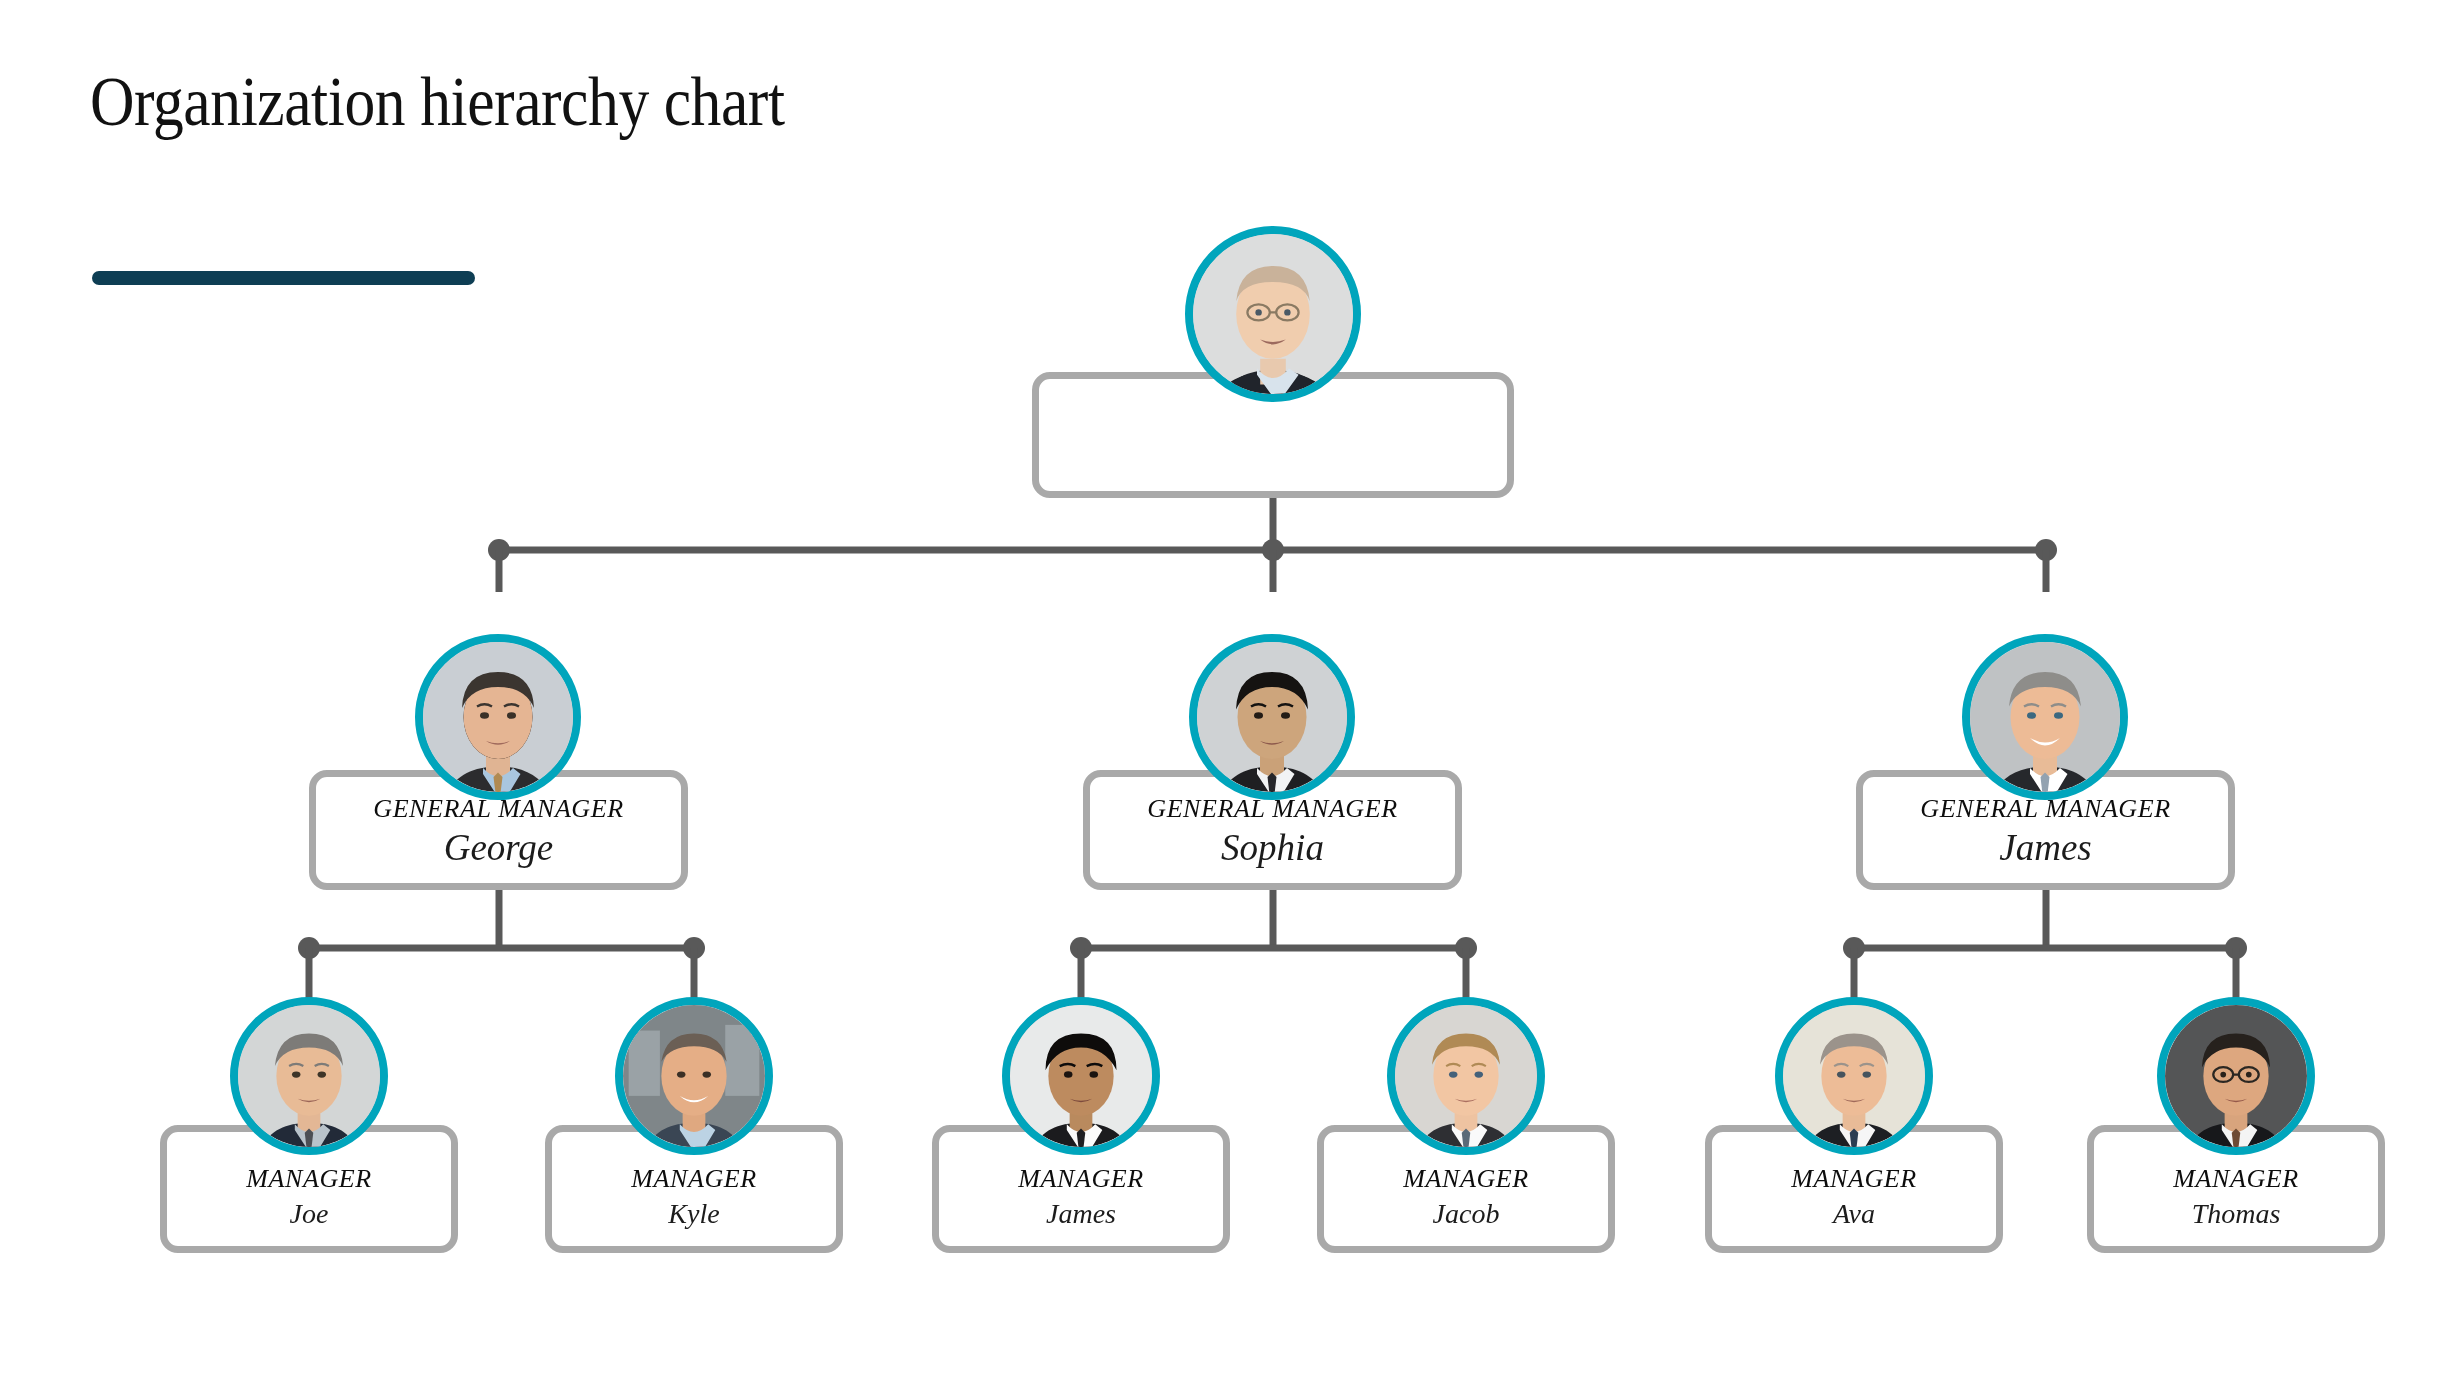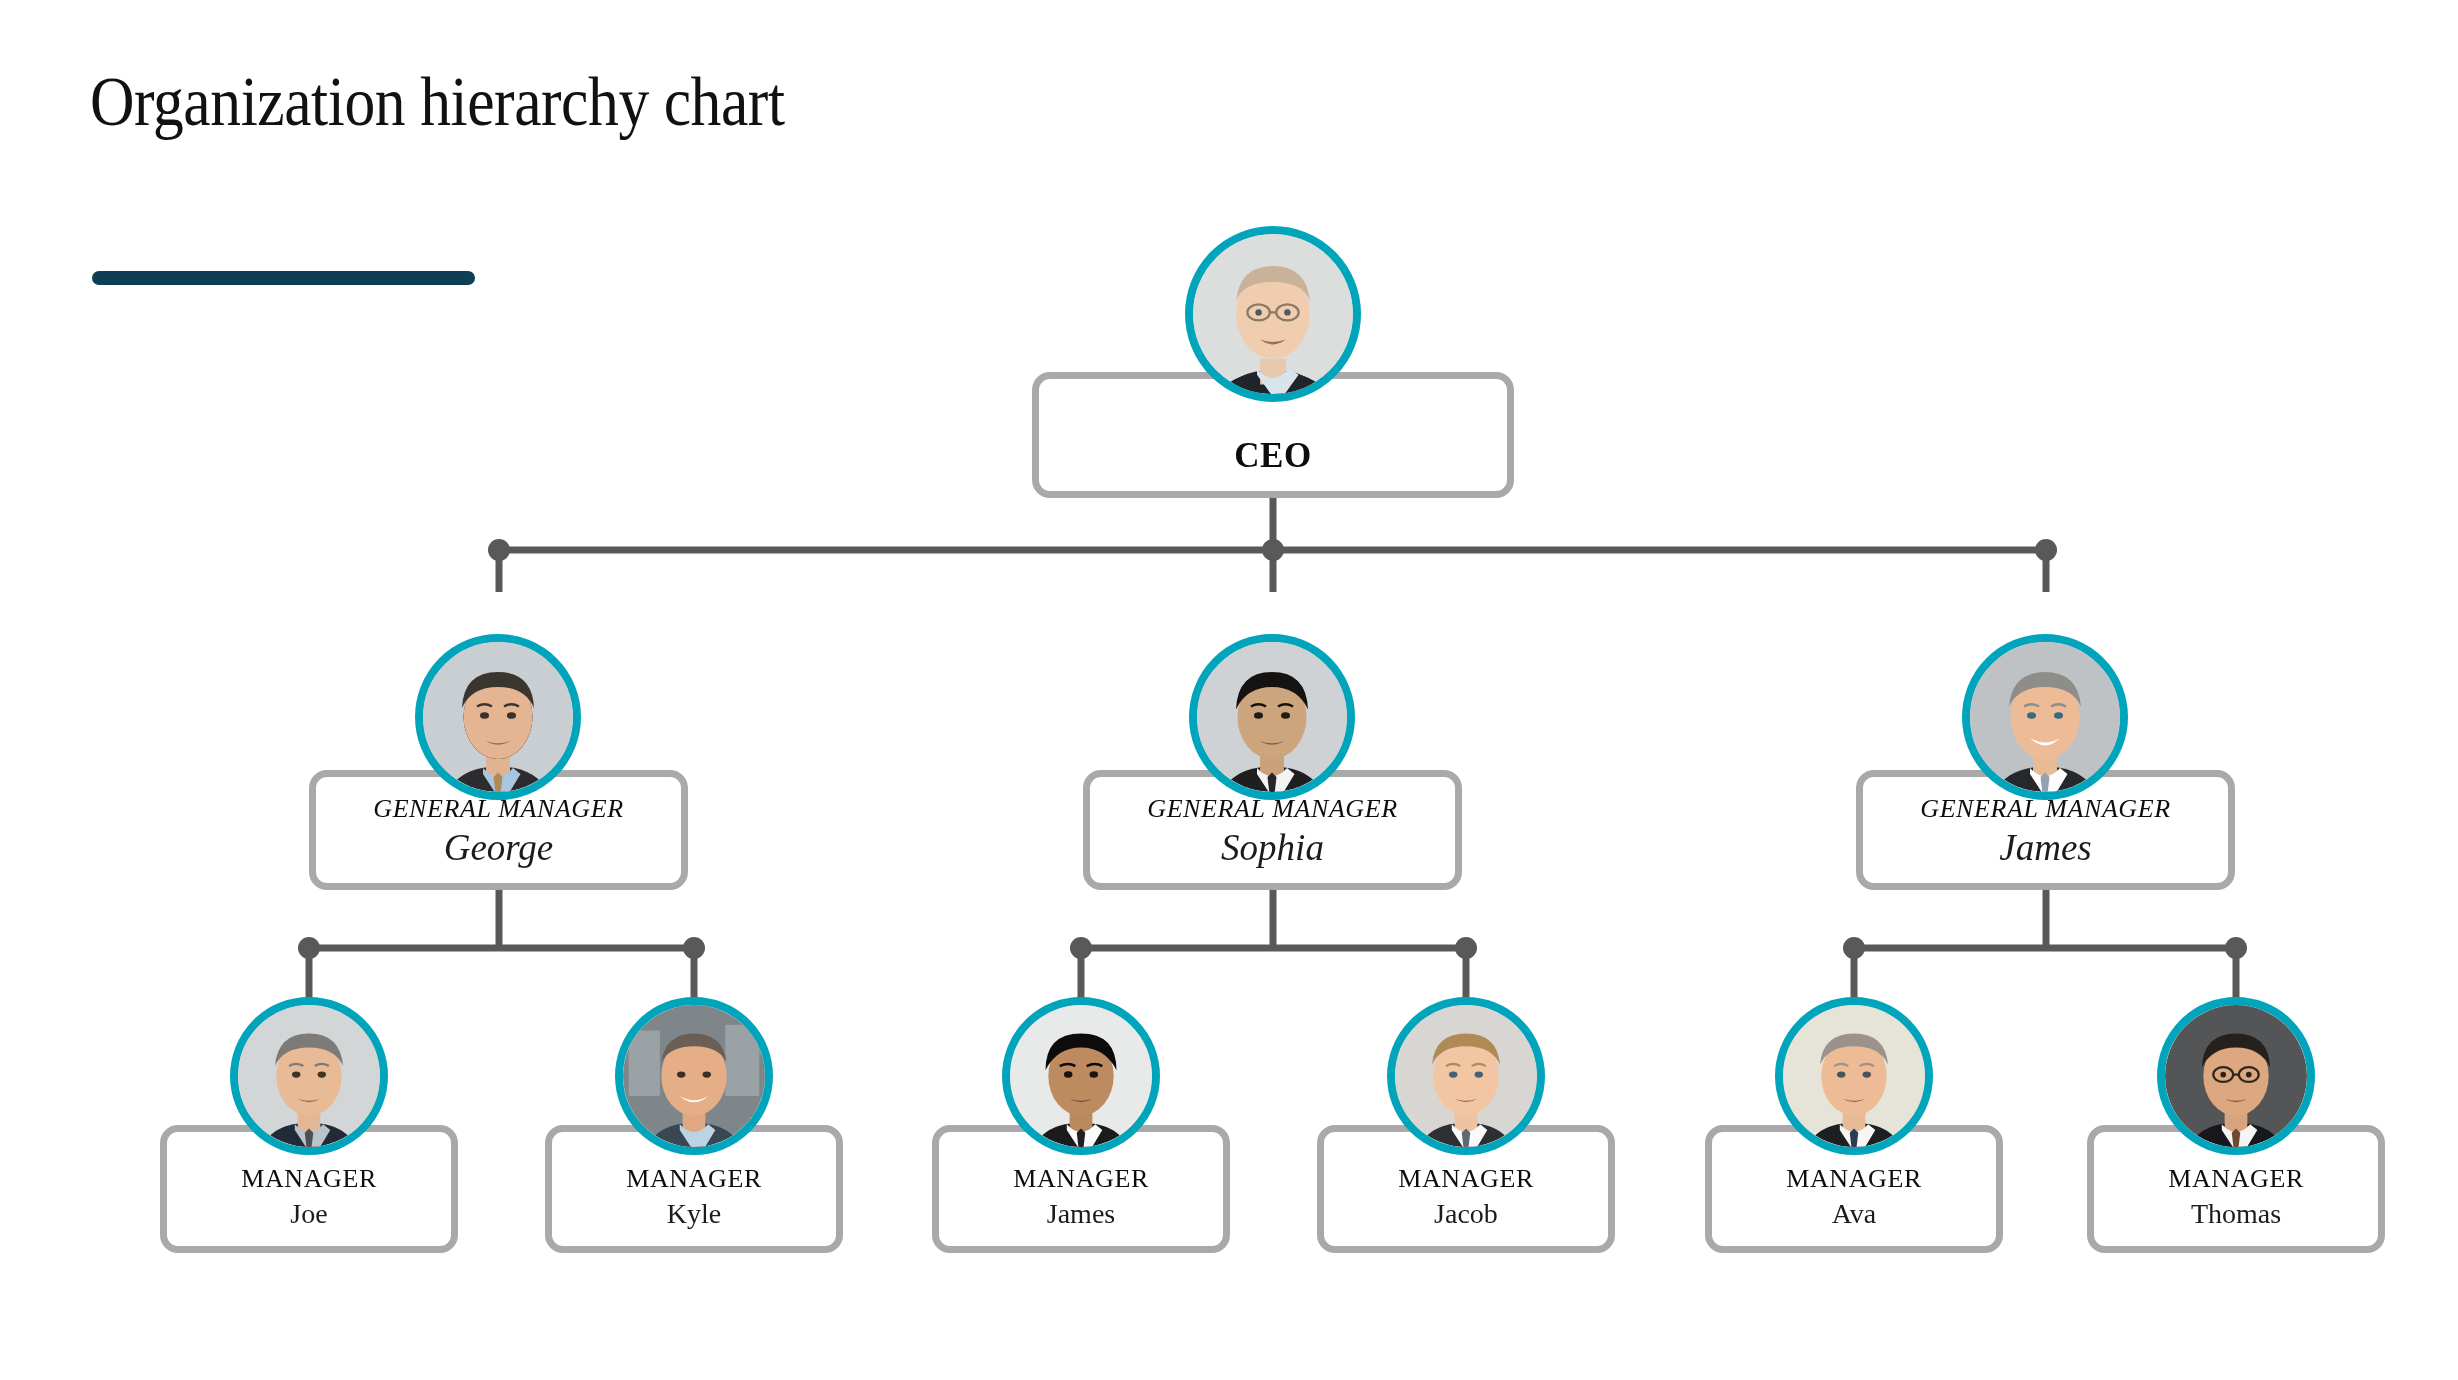--- a/index.html
+++ b/index.html
@@ -158,20 +158,21 @@
     font-weight: 400;
     color: #1c1c1c;
     margin-top: 3px;
   }
 
   
   .lvl-mgr .node-card {
     width: 298px;
     height: 128px;
     padding-bottom: 16px;
+    font-style: italic;
   }
   .lvl-mgr .node-avatar {
     width: 158px;
     height: 158px;
     left: 70px;
     top: -128px;
   }
   .lvl-mgr .node-role {
     font-size: 26px;
     font-weight: 400;
@@ -226,21 +227,20 @@
       <circle cx="1810" cy="948" r="11" stroke="none"></circle>
       <circle cx="2192" cy="948" r="11" stroke="none"></circle>
       <line x1="1810" y1="948" x2="1810" y2="1000"></line>
       <line x1="2192" y1="948" x2="2192" y2="1000"></line>
     </g>
   </svg>
 
   <div class="node lvl-ceo" style="left:988px; top:372px;">
     <div class="node-card">
       <div class="node-text">
-        <span class="node-role">CEO</span>
       </div>
     </div>
     <div class="node-avatar">
       <div class="avatar-photo">
         <svg viewBox="0 0 100 100" preserveAspectRatio="xMidYMid slice">
           <rect width="100" height="100" fill="#dcdddd"></rect>
           <path d="M50 86 c-22 0 -34 9 -37 20 h74 c-3 -11 -15 -20 -37 -20z" fill="#1d2025"></path>
           <path d="M17 106 c3 -13 14 -21 33 -21 v21z" fill="#20242b"></path>
           <path d="M83 106 c-3 -13 -14 -21 -33 -21 v21z" fill="#20242b"></path>
           <path d="M42 78 h16 v16 h-16z" fill="#e8c9ae"></path>

